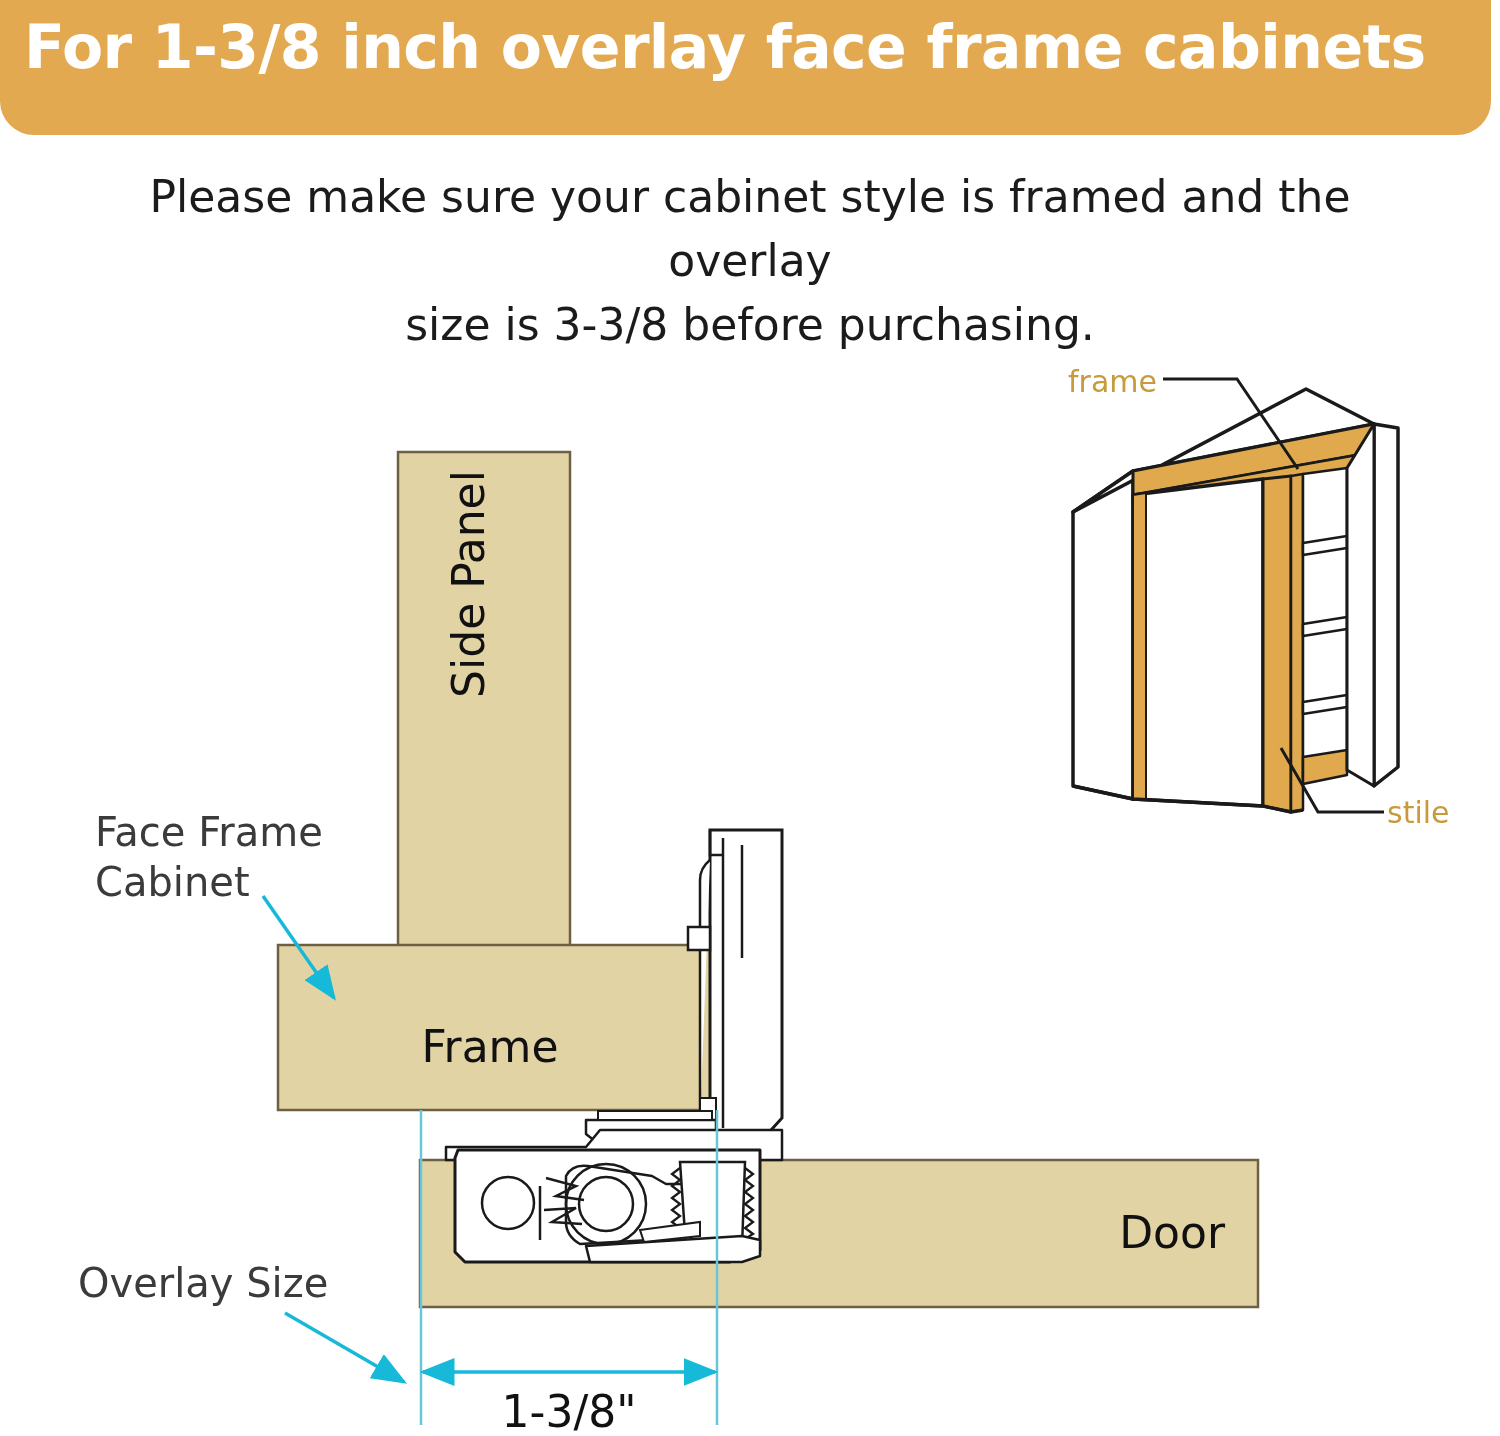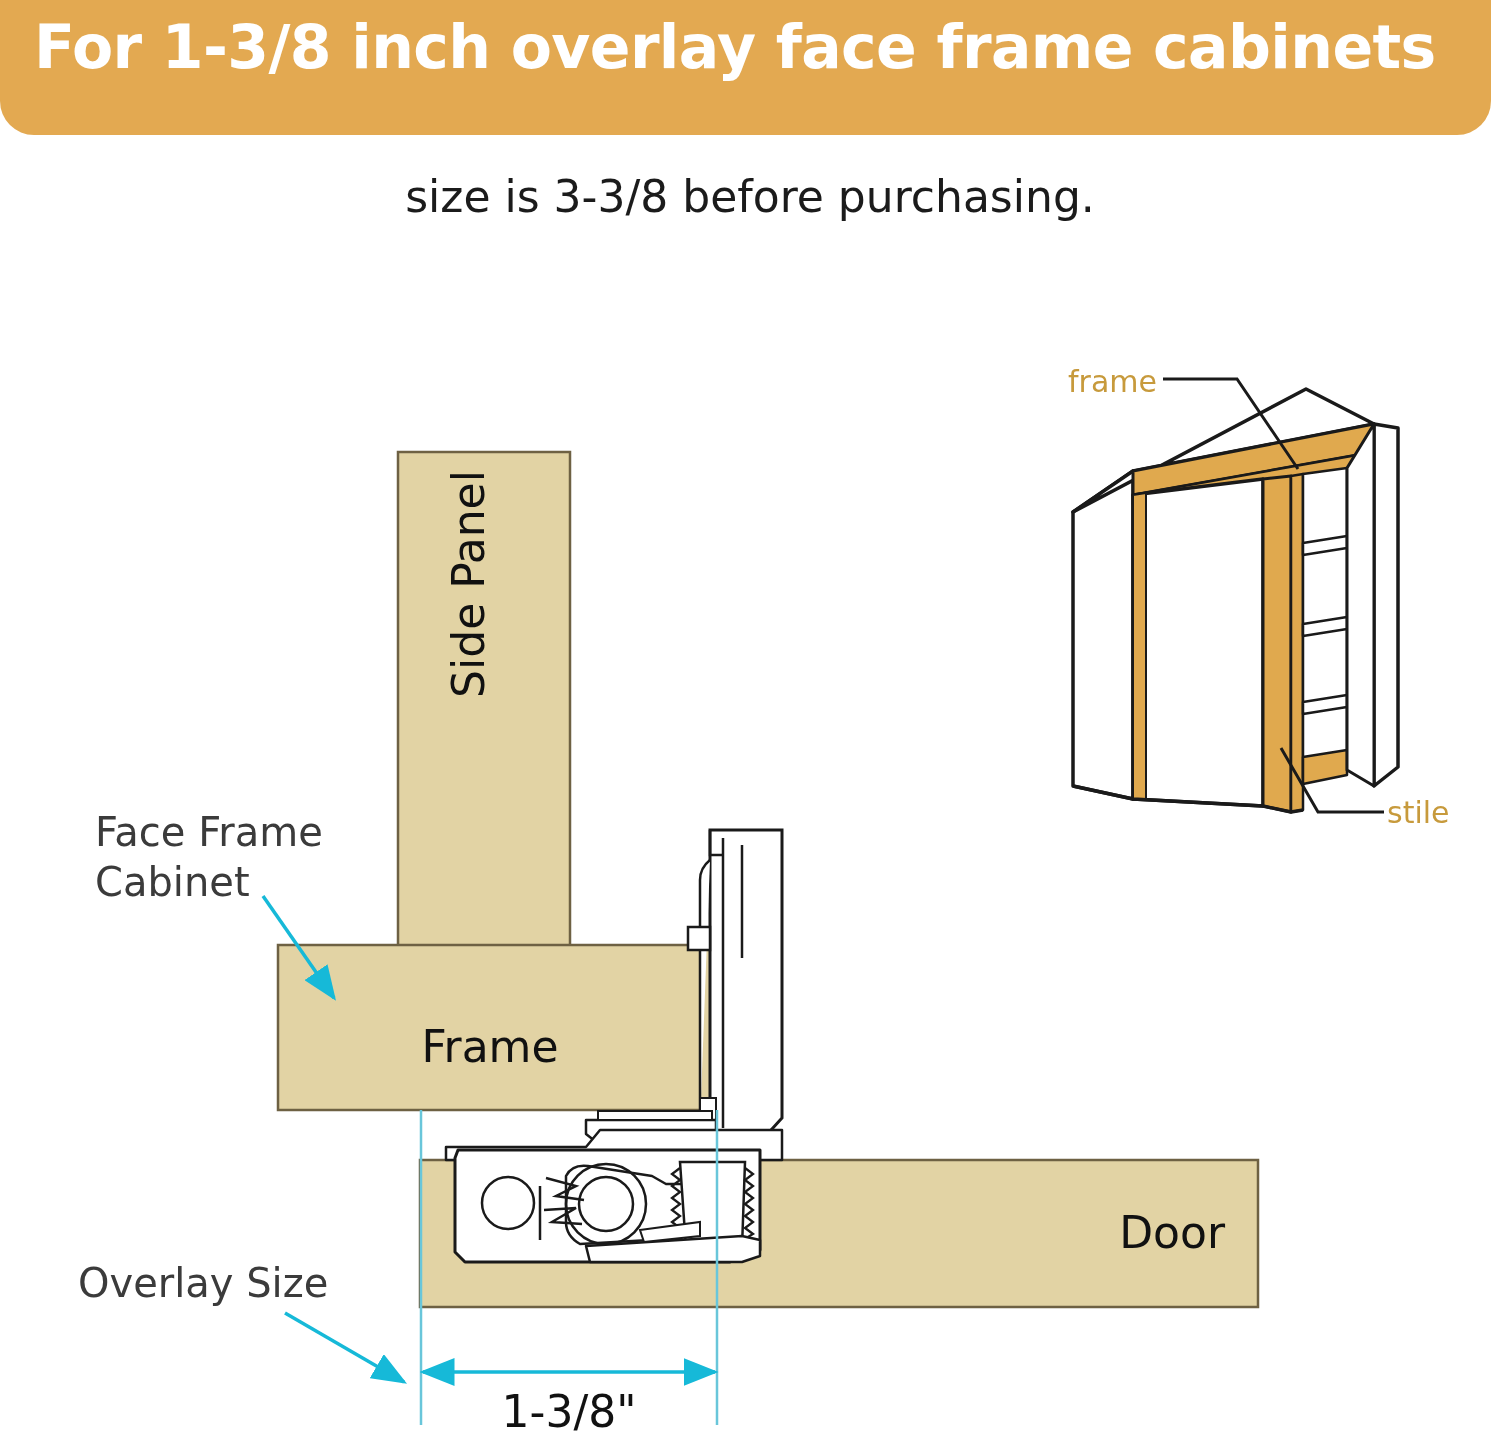--- a/index.html
+++ b/index.html
@@ -24,21 +24,21 @@
     top: -10px;
     width: 1491px;
     height: 145px;
     background: #e3a951;
     border-bottom-left-radius: 34px;
     border-bottom-right-radius: 34px;
     box-sizing: border-box;
   }
   #banner-title {
     position: absolute;
-    left: 34px;
+    left: 24px;
     top: 26px;
     width: 1440px;
     color: #ffffff;
     font-family: "DejaVu Sans", sans-serif;
     font-size: 60px;
     font-weight: bold;
     letter-spacing: -0.6px;
     white-space: nowrap;
     line-height: 1.05;
   }
@@ -86,20 +86,21 @@
 </head>
 <body>
 
 <div id="page">
 
   <div id="banner">
     <div id="banner-title">For 1-3/8 inch overlay face frame cabinets</div>
   </div>
 
   <div id="subtitle">
+    <div>Please make sure your cabinet style is framed and the overlay</div>
     <div>size is 3-3/8 before purchasing.</div>
   </div>
 
   <svg id="diagram" viewBox="0 0 1500 1436">
 
     <defs>
       <marker id="arrowCyan" markerWidth="10" markerHeight="8" refX="9" refY="4" orient="auto" markerUnits="strokeWidth">
         <path d="M0,0 L10,4 L0,8 z" fill="#16b9d8"></path>
       </marker>
       <marker id="arrowCyanStart" markerWidth="10" markerHeight="8" refX="1" refY="4" orient="auto" markerUnits="strokeWidth">

